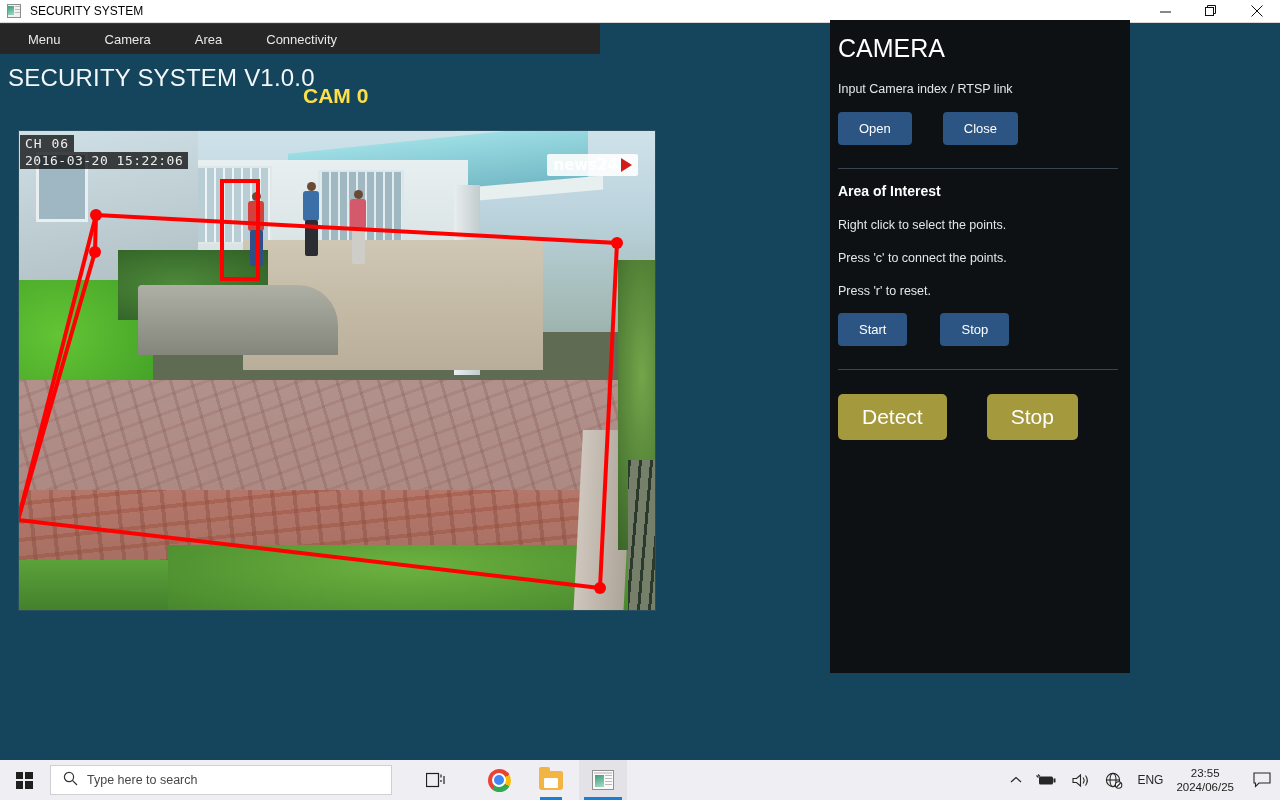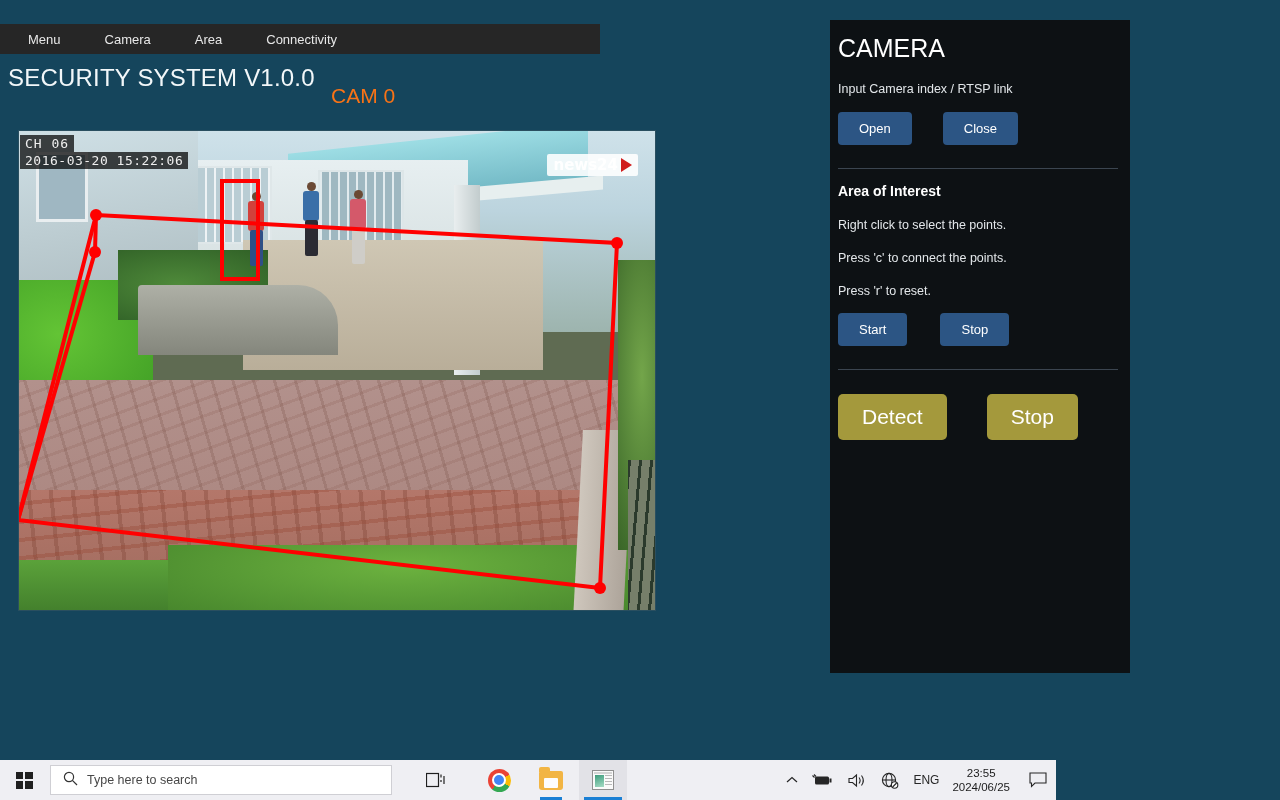--- a/index.html
+++ b/index.html
@@ -52,21 +52,21 @@
   .menuitem:first-child { margin-left: 14px; }
   .menuitem + .menuitem { margin-left: 16px; }
 
   
   .app-title {
     position: absolute; left: 8px; top: 64px;
     font-size: 24px; color: #f2f7f9; letter-spacing: .2px; font-weight: 400;
   }
   .cam-label {
     position: absolute; left: 303px; top: 84px;
-    font-size: 21px; color: #f97316; font-weight: 400; margin-left: 28px;
+    font-size: 21px; color: #fde047; font-weight: 700;
   }
 
   
   .video-wrap {
     position: absolute; left: 18px; top: 130px; width: 638px; height: 481px;
     overflow: hidden; background: #5f6b52;
   }
   .scene { position: absolute; inset: 0; }
   .sky {
     position: absolute; left: 0; top: 0; width: 100%; height: 42%;
@@ -221,21 +221,21 @@
   .btn-row2 { display: flex; gap: 33px; margin: 15px 0 0 8px; }
   .btn-row3 { display: flex; gap: 40px; margin: 24px 0 0 8px; }
   .btn-olive {
     background: #a4993c; border: none; border-radius: 5px; color: #fff;
     font-size: 21px; padding: 11px 24px; font-family: "Liberation Sans", sans-serif;
     cursor: pointer;
   }
 
   
   .taskbar {
-    position: absolute; left: 0; bottom: 0; width: 1056px; height: 40px;
+    position: absolute; left: 0; bottom: 0; width: 1280px; height: 40px;
     background: #efeff3; display: flex; align-items: center;
   }
   .start-btn { width: 48px; height: 40px; display: flex; align-items: center; justify-content: center; }
   .win-logo {
     width: 17px; height: 17px;
     display: grid; grid-template-columns: 1fr 1fr; grid-template-rows: 1fr 1fr; gap: 2px;
   }
   .win-logo i { background: #1f1f1f; display: block; }
   .search-box {
     width: 342px; height: 30px; background: #fff; border: 1px solid #cfcfd4;
@@ -290,20 +290,47 @@
     height: 40px; display: flex; flex-direction: column; align-items: center; justify-content: center;
     padding: 0 10px 0 6px; color: #1b1b1b; font-size: 11.5px; line-height: 14px;
   }
   .notif { width: 36px; height: 40px; display: flex; align-items: center; justify-content: center; }
 </style>
 </head>
 <body>
 
 <div id="app">
 
+  <div class="titlebar">
+    <div class="tb-icon">
+      <div class="frame"></div>
+        <div class="green"></div>
+        <div class="bars"></div>
+    </div>
+    <div class="tb-title">SECURITY SYSTEM</div>
+    <div class="tb-controls">
+      <div class="tb-btn">
+        <svg width="11" height="11" viewBox="0 0 11 11">
+            <line x1="0" y1="6" x2="11" y2="6" stroke="#111" stroke-width="1"></line>
+          </svg>
+      </div>
+      <div class="tb-btn">
+        <svg width="12" height="12" viewBox="0 0 12 12">
+          <rect x="0.5" y="2.5" width="8" height="8" fill="none" stroke="#111" stroke-width="1"></rect>
+          <polyline points="2.5,2.5 2.5,0.5 10.5,0.5 10.5,8.5 8.5,8.5" fill="none" stroke="#111" stroke-width="1"></polyline>
+        </svg>
+      </div>
+      <div class="tb-btn">
+        <svg width="12" height="12" viewBox="0 0 12 12">
+          <line x1="0.5" y1="0.5" x2="11.5" y2="11.5" stroke="#111" stroke-width="1"></line>
+          <line x1="11.5" y1="0.5" x2="0.5" y2="11.5" stroke="#111" stroke-width="1"></line>
+        </svg>
+      </div>
+    </div>
+  </div>
 
   <div class="menubar">
     <div class="menuitem">Menu</div>
     <div class="menuitem">Camera</div>
     <div class="menuitem">Area</div>
     <div class="menuitem">Connectivity</div>
   </div>
 
   <div class="app-title">SECURITY SYSTEM V1.0.0</div>
   <div class="cam-label">CAM 0</div>

